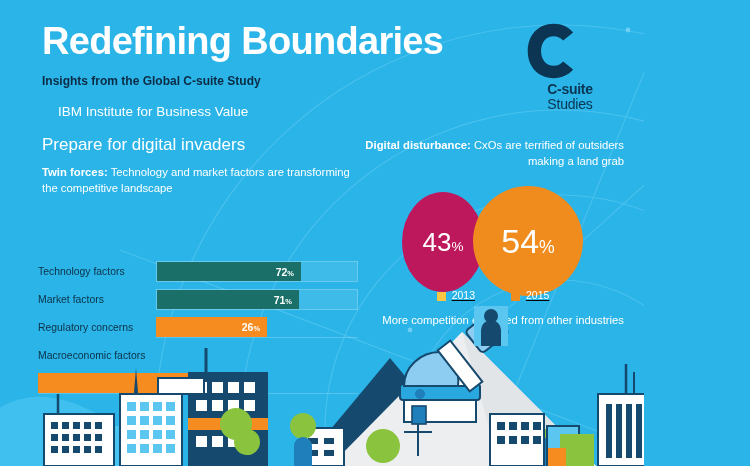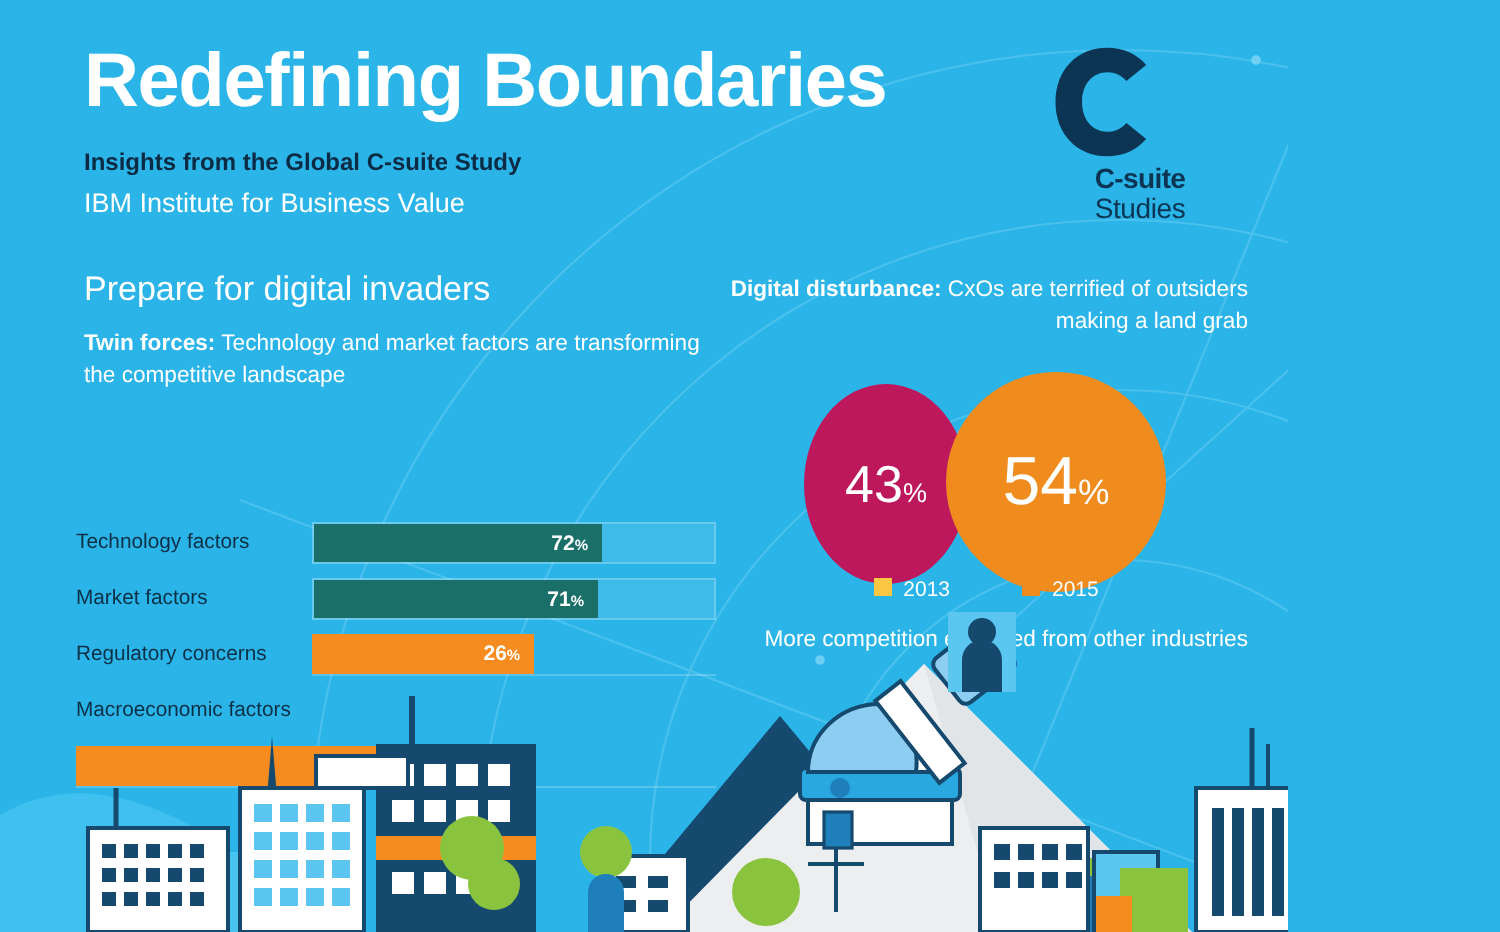--- a/index.html
+++ b/index.html
@@ -13,21 +13,21 @@
   
   .bg-arcs{position:absolute;inset:0;width:750px;height:466px;pointer-events:none;}
 
   
   .header{position:absolute;left:42px;top:22px;width:470px;}
   .title{
     color:#ffffff;font-size:38px;font-weight:bold;letter-spacing:-0.7px;
     line-height:1;margin:0 0 14px 0;white-space:nowrap;
   }
   .subtitle{color:#0b2b44;font-size:12px;font-weight:bold;line-height:1.2;margin:0 0 6px 0;}
-  .org{color:#ffffff;font-size:13.5px;line-height:1.2;margin:0;}
+  .org{color:#ffffff;font-size:13.5px;line-height:1.2;margin:16px;}
 
   
   .logo{position:absolute;right:28px;top:22px;width:92px;text-align:center;}
   .logo .bigc{display:block;height:58px;}
   .logo-line1{color:#0b3552;font-size:14px;font-weight:bold;line-height:1.05;letter-spacing:-0.3px;margin-top:2px;}
   .logo-line2{color:#0b3552;font-size:14px;font-weight:normal;line-height:1.05;letter-spacing:-0.2px;}
 
   
   .left{position:absolute;left:42px;top:136px;width:320px;}
   .sec-head{color:#ffffff;font-size:17px;font-weight:normal;margin:0 0 9px 0;line-height:1.1;}
@@ -59,21 +59,21 @@
   .circles{position:absolute;right:36px;top:186px;width:230px;height:110px;}
   .circ{position:absolute;border-radius:50%;display:flex;align-items:center;justify-content:center;}
   .circ.y{width:82px;height:100px;background:#be185d;left:24px;top:6px;border-radius:50%;}
   .circ.o{width:110px;height:110px;background:#f08c1e;left:95px;top:0;}
   .circ .num{color:#ffffff;font-weight:normal;line-height:1;}
   .circ.y .num{font-size:26px;}
   .circ.o .num{font-size:34px;}
   .circ .pc{font-size:0.52em;}
 
   .legend{position:absolute;right:36px;top:289px;width:230px;display:flex;justify-content:center;gap:36px;}
-  .lg{display:flex;align-items:flex-start;gap:6px;}
+  .lg{display:flex;align-items:flex-end;gap:6px;text-decoration:underline;}
   .sw{width:9px;height:9px;display:block;}
   .sw.y{background:#fbc743;}
   .sw.o{background:#f08c1e;}
   .lg span.txt{color:#ffffff;font-size:10.5px;}
 
   .r-foot{position:absolute;right:20px;top:313px;width:250px;text-align:right;
           color:#ffffff;font-size:11.3px;line-height:1.4;}
 
   
   .scene{position:absolute;left:0;bottom:0;width:750px;height:160px;}

